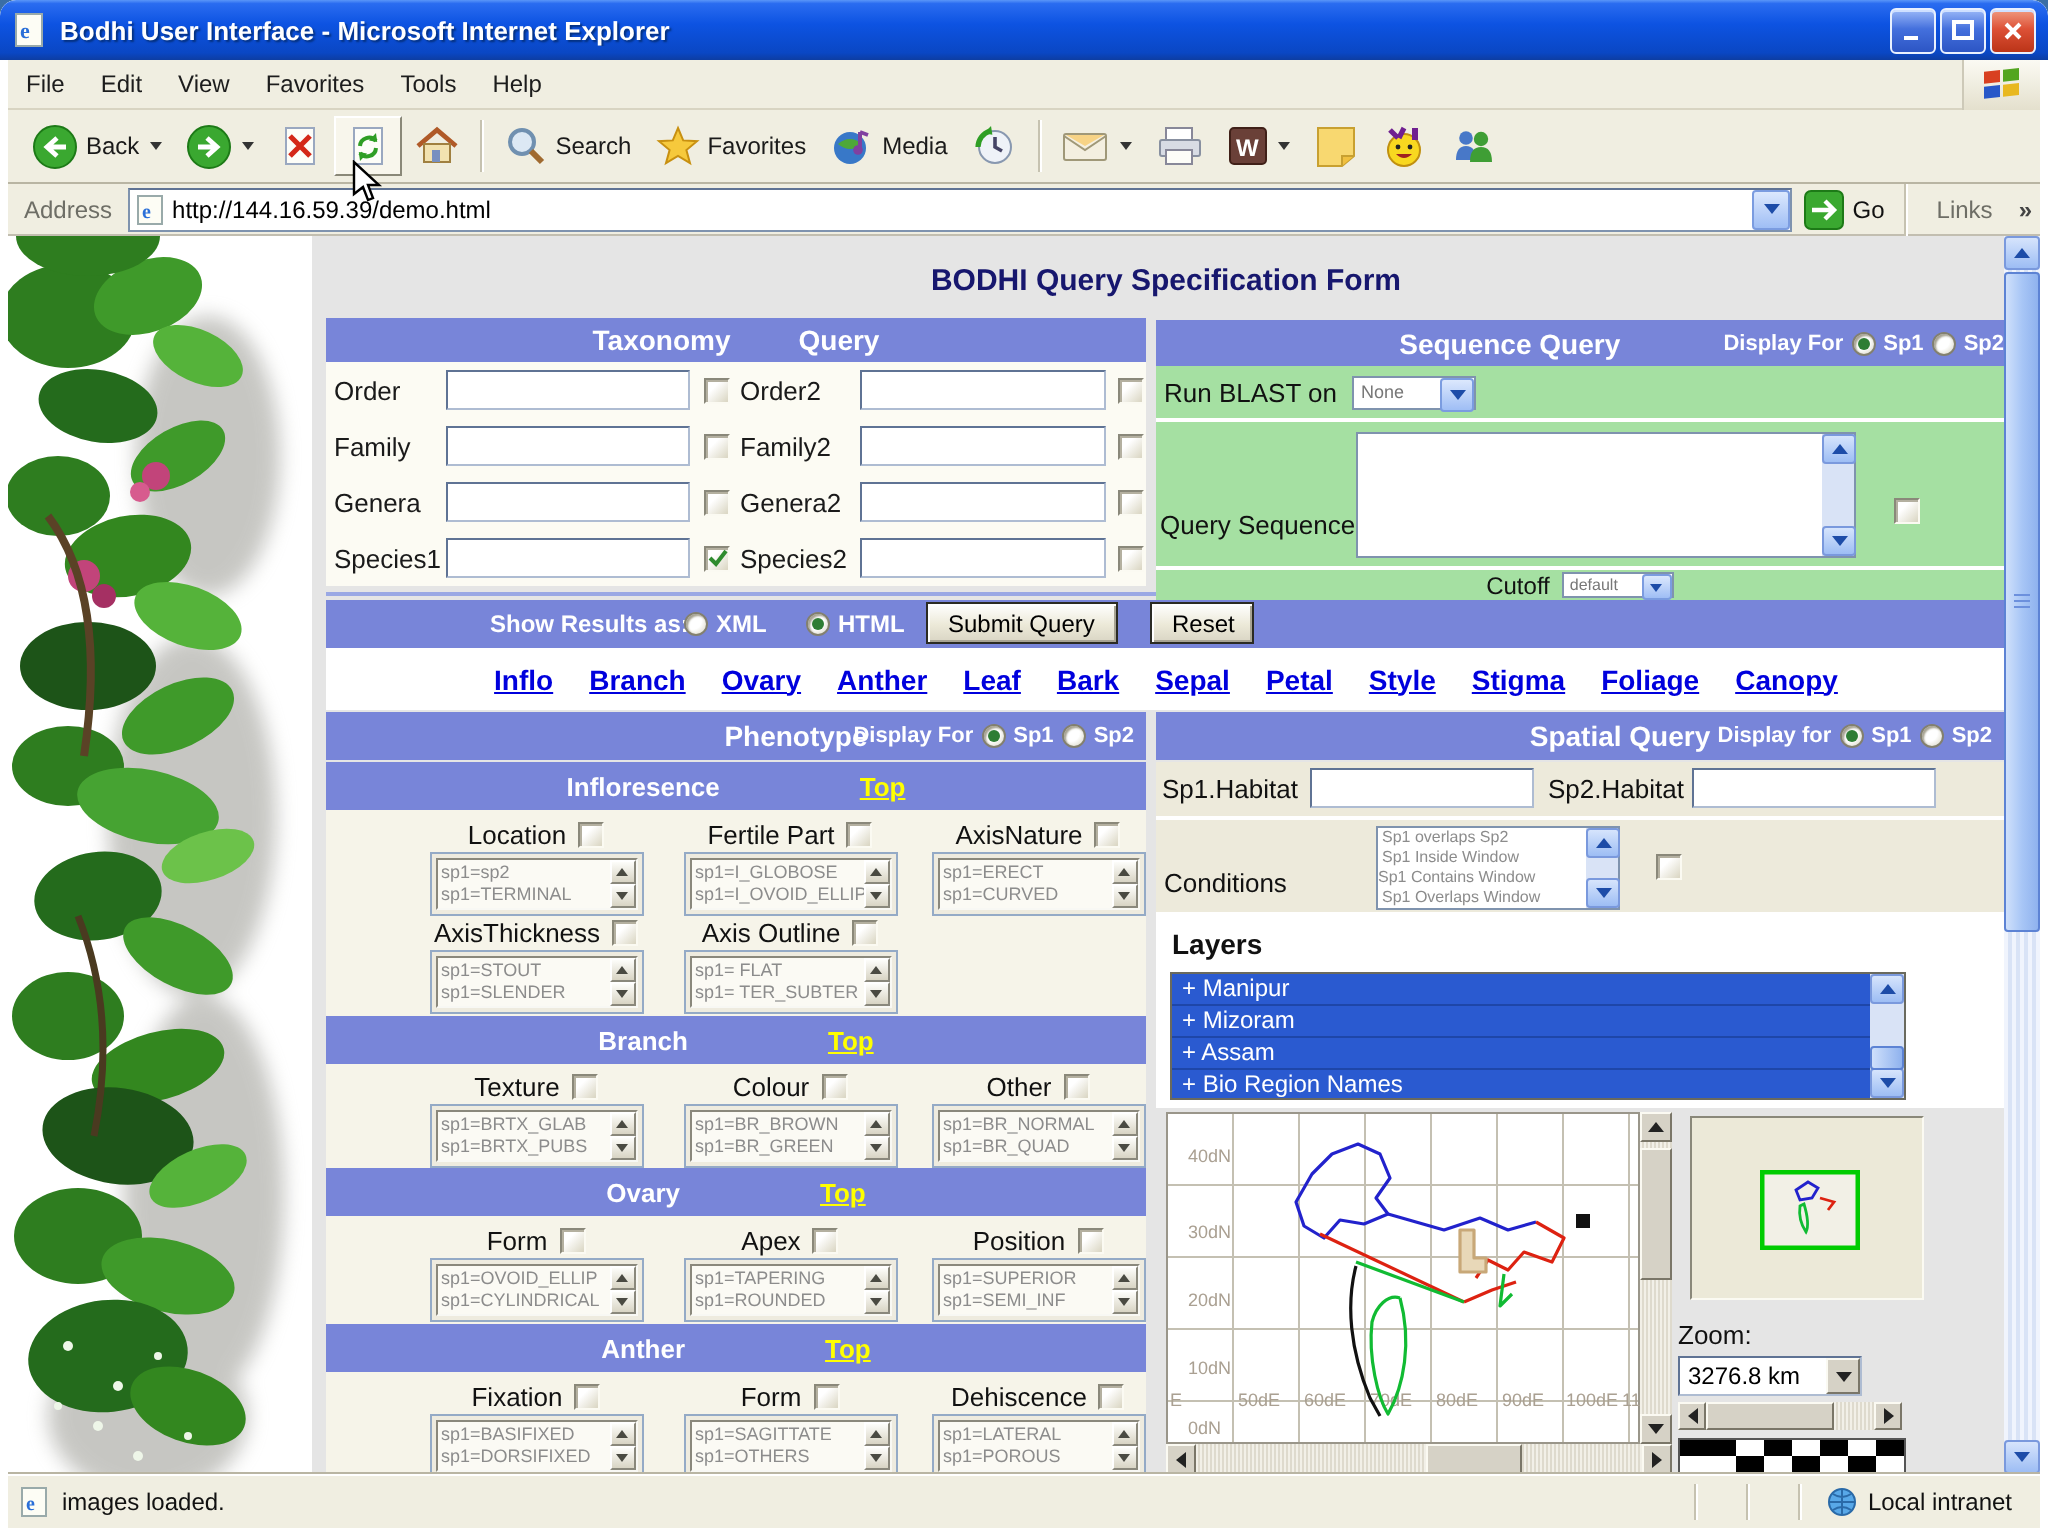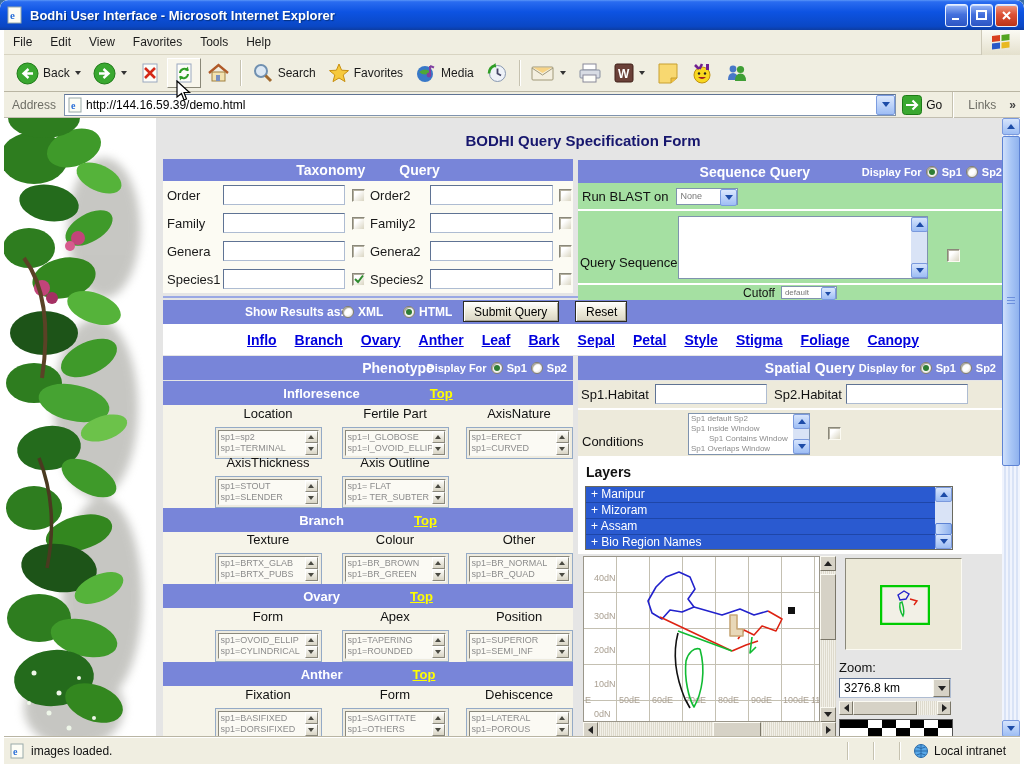--- a/index.html
+++ b/index.html
@@ -96,21 +96,21 @@
   .lb-opts{width:84px;overflow:hidden;text-align:left;padding:1px 0 1px 2px;}
   .opt{font-size:9px;color:#8c8c8c;line-height:11px;white-space:nowrap;}
   .lb-spin{width:13px;display:flex;flex-direction:column;}
   .sb{flex:1;background:linear-gradient(180deg,#fdfdfa,#d8d4c4);border:1px solid #fff;border-right-color:#8a887c;border-bottom-color:#8a887c;
     display:flex;align-items:center;justify-content:center;box-sizing:border-box;}
   .tu{width:0;height:0;border-left:3px solid transparent;border-right:3px solid transparent;border-bottom:4px solid #4a4a42;}
   .td{width:0;height:0;border-left:3px solid transparent;border-right:3px solid transparent;border-top:4px solid #4a4a42;}
   
   .pbody{position:absolute;left:0;width:410px;background:#f6f4e9;}
   .grp{width:126px;text-align:center;position:absolute;}
-  .grp-h{font-size:13px;color:#111;height:17px;display:flex;justify-content:center;gap:6px;align-items:center;flex-direction:column;}
+  .grp-h{font-size:13px;color:#111;height:17px;display:flex;justify-content:center;gap:6px;align-items:center;}
   .toplink{color:#ffff00;font-weight:bold;text-decoration:underline;font-size:13px;}
   
   .sprow{position:absolute;left:415px;width:424px;background:#edeadb;box-sizing:border-box;border-bottom:2px solid #fff;font-size:13px;color:#111;}
   #layers-box{position:absolute;left:422px;width:368px;height:64px;background:#2a5ad0;border:1px solid #6a6a5e;box-sizing:border-box;
     color:#fff;font-size:12px;overflow:hidden;display:flex;}
   #layers-box .items{flex:1;}
   #layers-box .items div{padding:0 0 0 5px;line-height:15px;border-bottom:1px solid #1e46a8;white-space:nowrap;}
   .xpsb{width:17px;background:#d9e3f6;display:flex;flex-direction:column;justify-content:space-between;position:relative;}
   .xpsb .sc-btn{position:static;width:17px;height:15px;}
   
@@ -863,23 +863,23 @@
       <div class="sprow" style="top:263px;height:29px;">
         <span style="position:absolute;left:3px;top:6px;">Sp1.Habitat</span>
         <input class="txt" style="position: absolute; left: 77px; top: 3px; width: 112px;">
         <span style="position:absolute;left:196px;top:6px;">Sp2.Habitat</span>
         <input class="txt" style="position: absolute; left: 268px; top: 3px; width: 122px;">
       </div>
       <div class="sprow" style="top:292px;height:48px;">
         <span style="position:absolute;left:4px;top:24px;">Conditions</span>
         <span style="position:absolute;left:110px;top:3px;width:122px;height:42px;background:#fff;border:1px solid #7f93ae;display:flex;box-sizing:border-box;">
           <span style="flex:1;overflow:hidden;">
-            <div class="opt" style="font-size:8px;line-height:10px;color:#8c8c8c;padding-left:2px;">Sp1 default Sp2</div>
+            <div class="opt" style="font-size:8px;line-height:10px;color:#8c8c8c;padding-left:2px;">Sp1 overlaps Sp2</div>
             <div class="opt" style="font-size:8px;line-height:10px;color:#8c8c8c;padding-left:2px;">Sp1 Inside Window</div>
-            <div class="opt" style="font-size:8px;line-height:10px;color:#8c8c8c;padding-left:20px;">Sp1 Contains Window</div>
+            <div class="opt" style="font-size:8px;line-height:10px;color:#8c8c8c;padding-left:0;">Sp1 Contains Window</div>
             <div class="opt" style="font-size:8px;line-height:10px;color:#8c8c8c;padding-left:2px;">Sp1 Overlaps Window</div>
           </span>
           <span class="xpsb" style="width:16px;">
             <span class="sc-btn up">
                 <i></i>
               </span>
             <span class="sc-btn dn">
                 <i></i>
               </span>
           </span>
@@ -962,21 +962,21 @@
 
       <div id="ovpanel" style="left:682px;top:440px;width:117px;height:92px;">
         <svg width="50" height="40" style="position:absolute;left:34px;top:26px;">
           <rect x="1" y="1" width="48" height="38" fill="#f2f0e6" stroke="#00cc00" stroke-width="2.5"></rect>
           <path d="M18 10 l6 -4 5 3 -3 5 -6 1 Z" fill="none" stroke="#2222cc" stroke-width="1.4"></path>
           <path d="M30 14 l7 2 -3 4" fill="none" stroke="#dd2211" stroke-width="1.4"></path>
           <path d="M22 17 q3 10 1 14 q-4 -6 -3 -13 Z" fill="none" stroke="#11bb33" stroke-width="1.4"></path>
         </svg>
       </div>
       <div id="zoomlbl" style="left:676px;top:542px;">Zoom:</div>
-      <div id="zoomdd" style="left:676px;top:560px;width:112px;">
+      <div id="zoomdd" style="left:676px;top:560px;width:92px;">
         <span class="v">3276.8 km</span>
         <span class="csb d" style="width:17px;height:18px;">
             <i></i>
           </span>
       </div>
       <div style="position:absolute;left:676px;top:583px;width:112px;height:14px;">
         <span class="csb l" style="position:absolute;left:0;top:0;width:14px;height:14px;">
             <i></i>
           </span>
         <span class="ctrack" style="position:absolute;left:14px;top:0;width:84px;height:14px;display:block;"></span>

